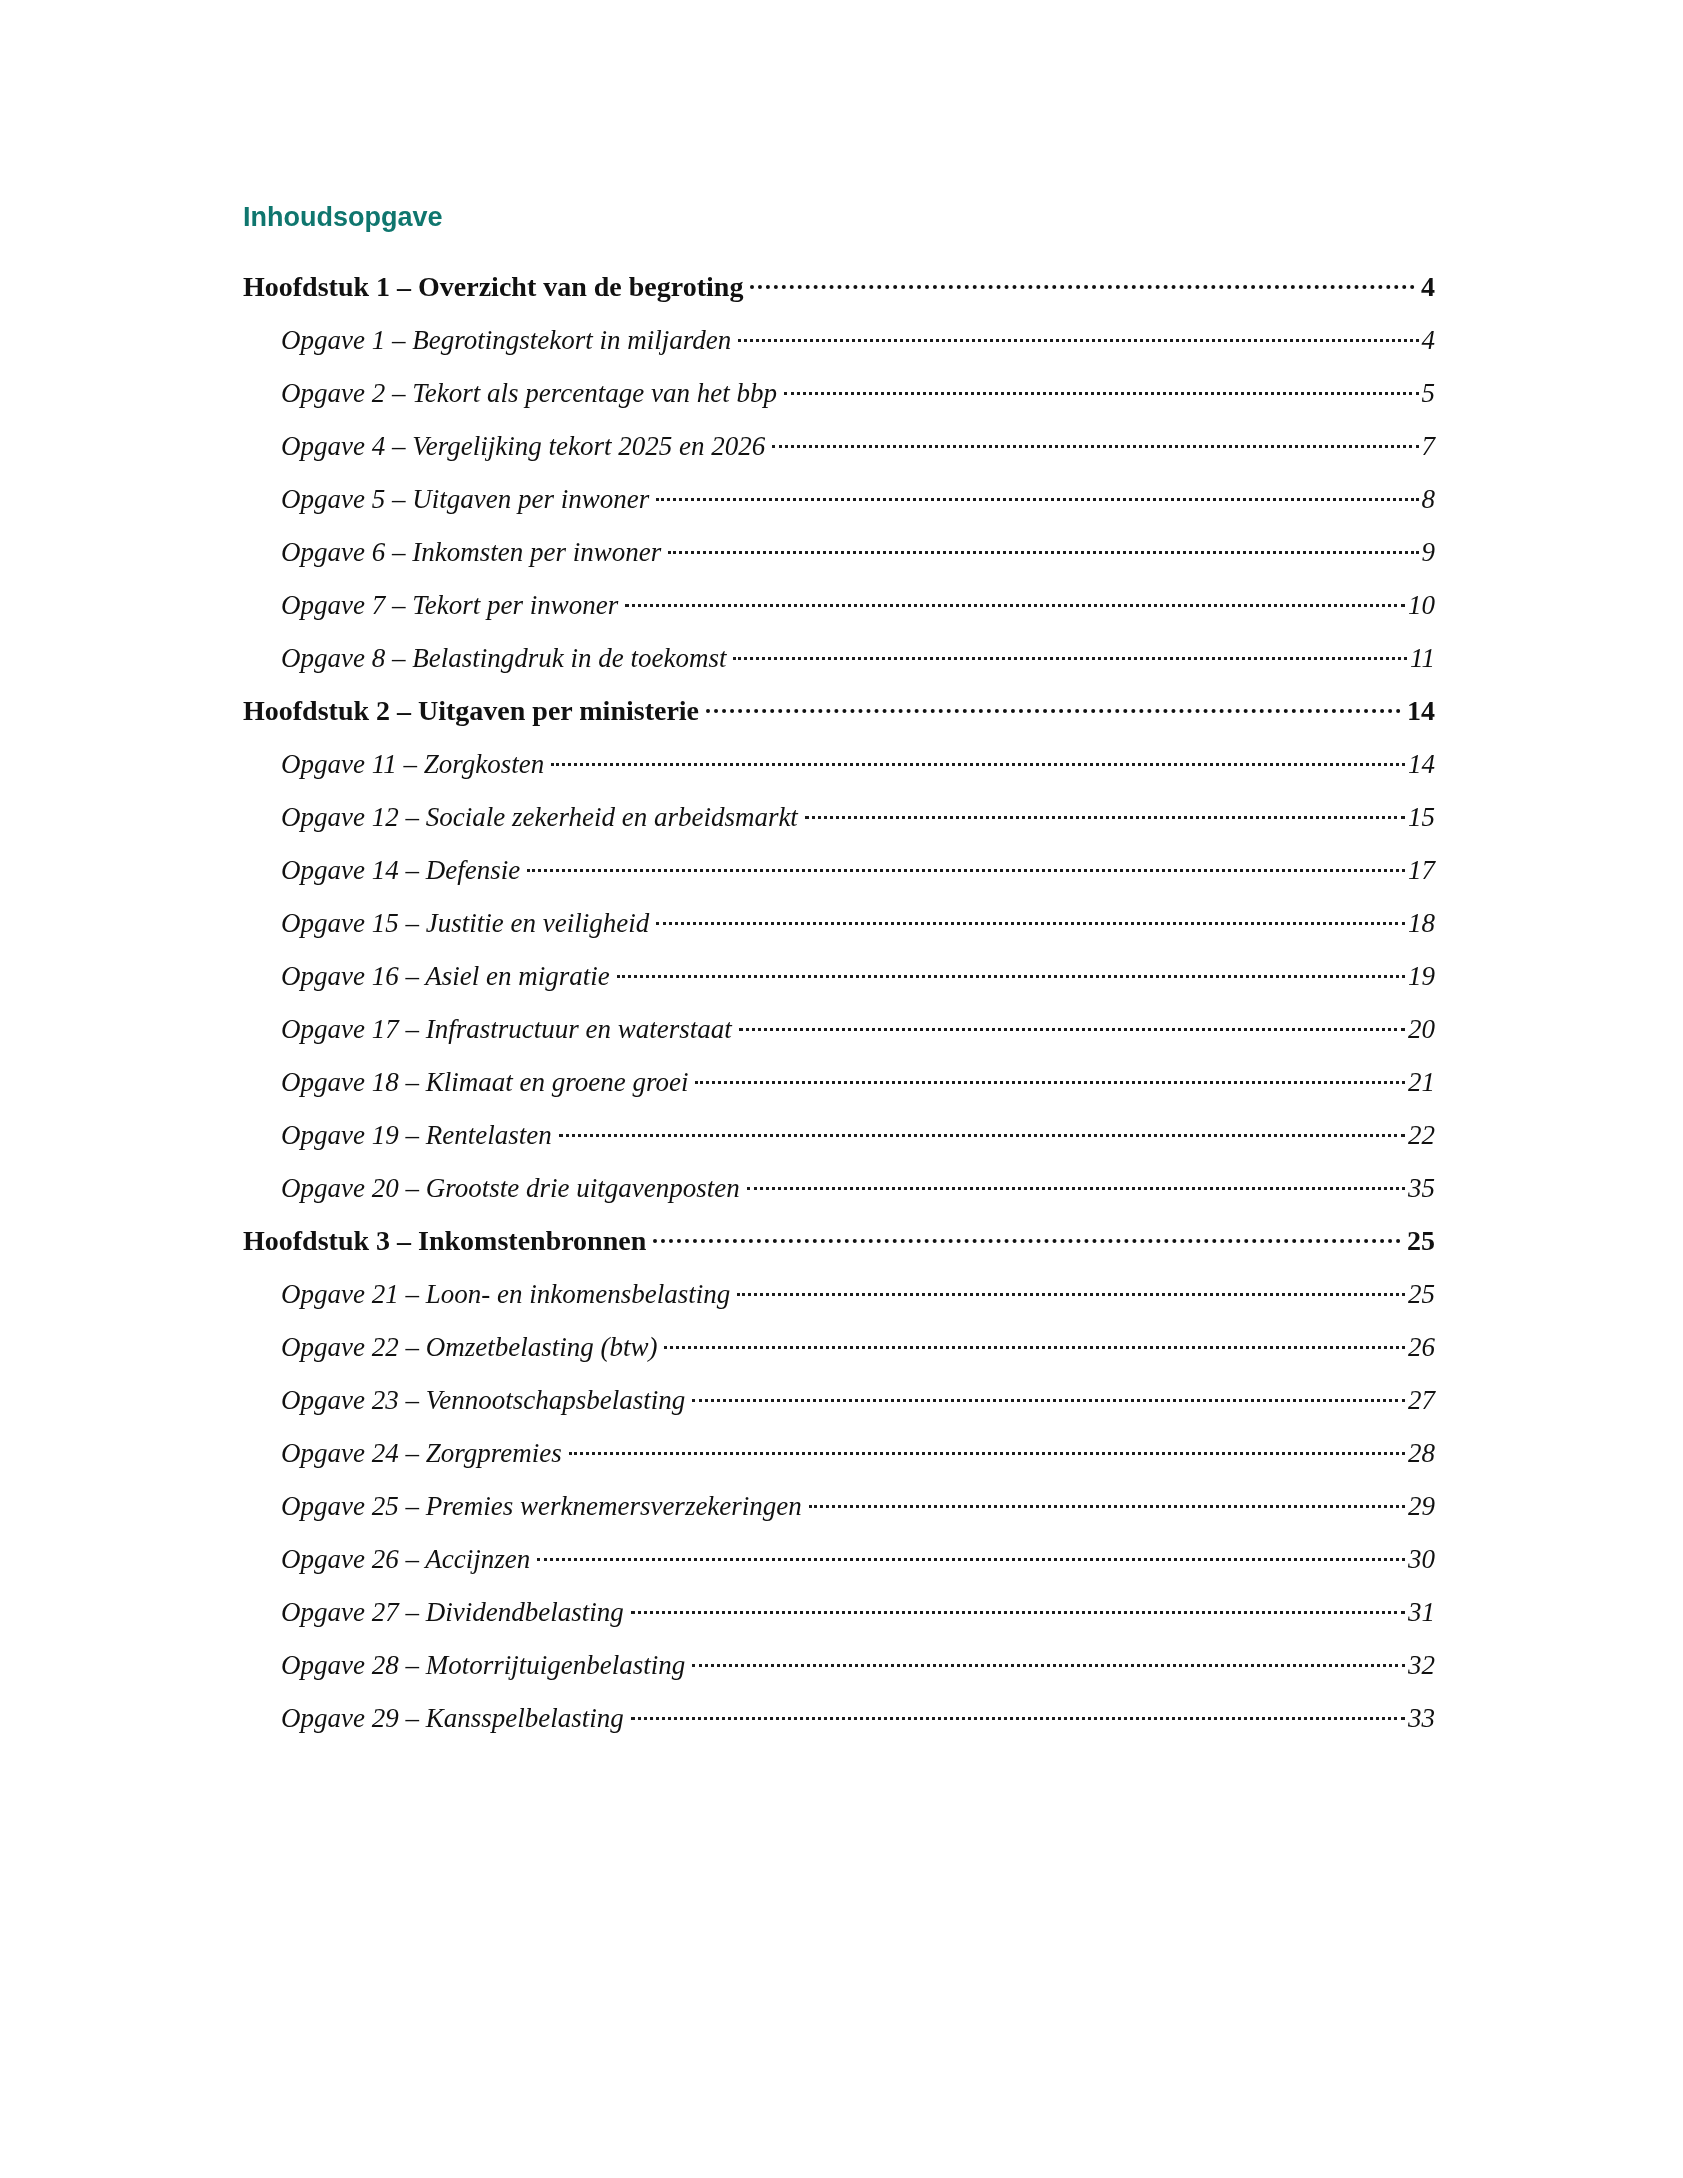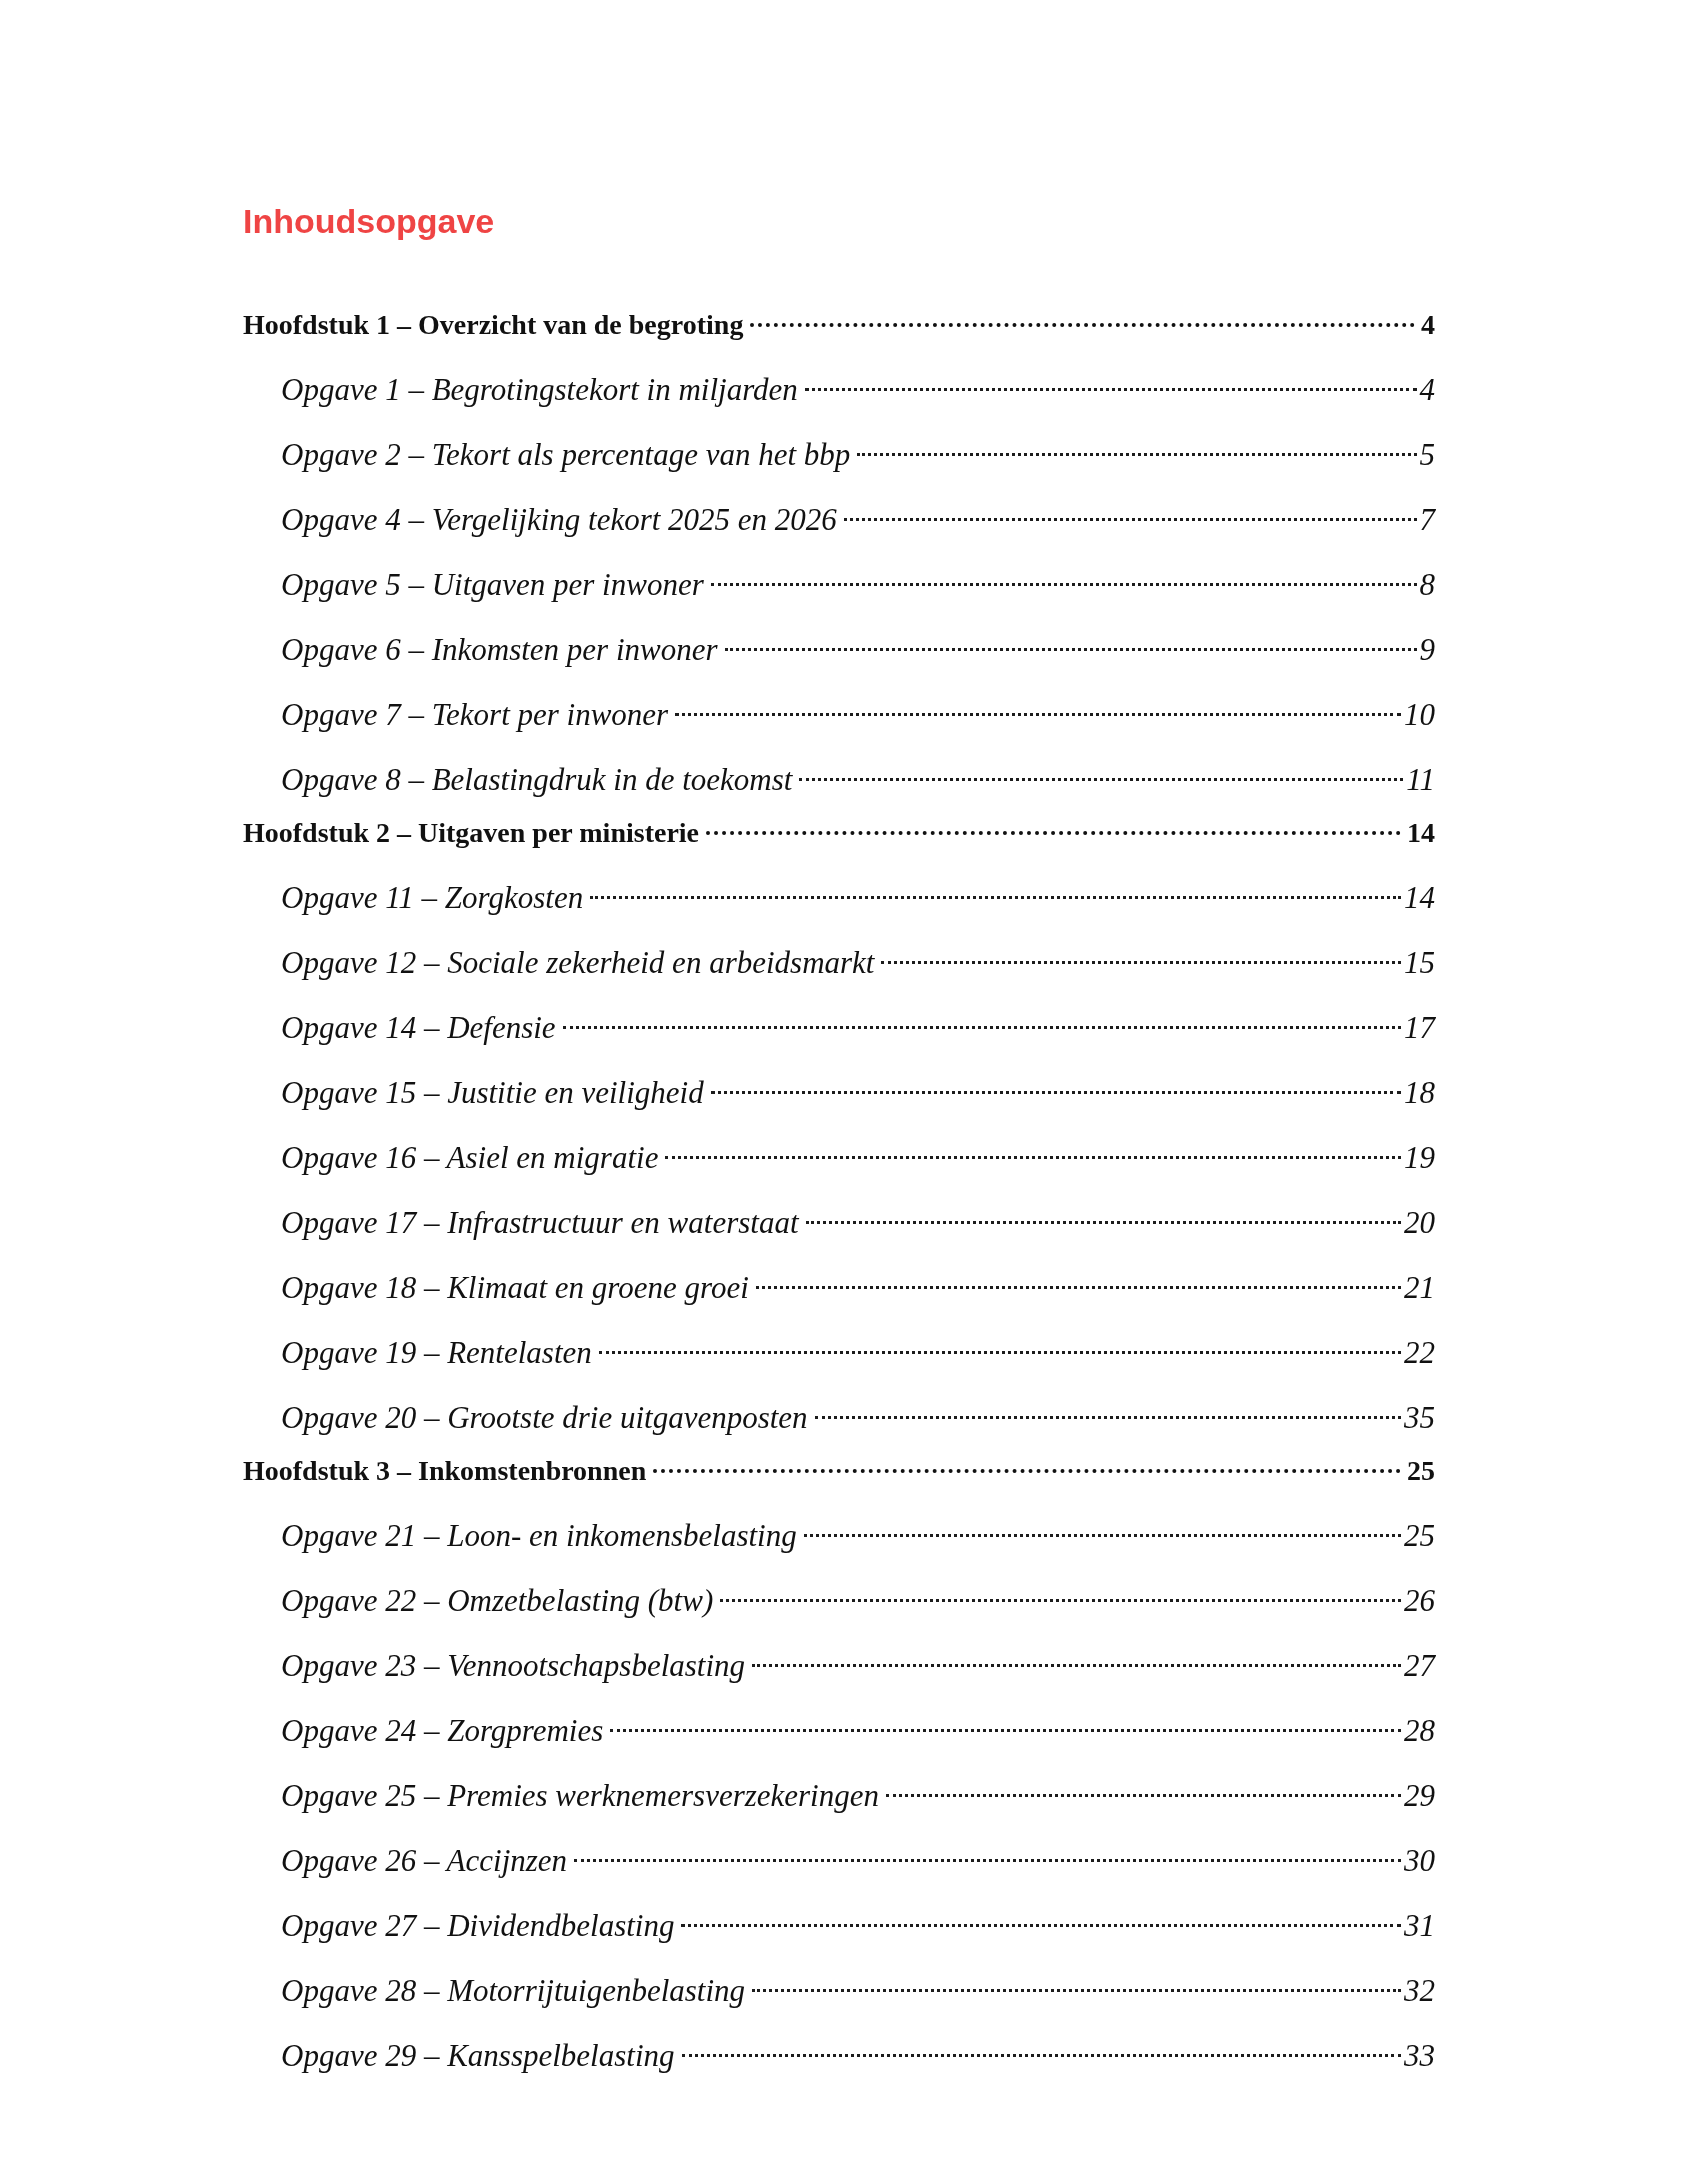--- a/index.html
+++ b/index.html
@@ -16,47 +16,46 @@
     overflow: hidden;
   }
   .page {
     box-sizing: border-box;
     width: 1683px;
     height: 2178px;
     padding: 203px 248px 0 243px;
   }
   .doc-title {
     font-family: "Liberation Sans", sans-serif;
-    font-size: 34px;
+    font-size: 27px;
     line-height: 1.1;
     font-weight: 700;
-    color: #ef4444;
-    margin: 0 0 58px 0;
+    color: #0f766e;
+    margin: 0 0 28px 0;
   }
   .toc {
     width: 100%;
   }
   .row {
     display: flex;
     align-items: center;
     height: 53px;
     box-sizing: border-box;
   }
   .row.chapter {
     font-weight: 700;
     font-size: 28px;
   }
   .toc > .row.chapter:first-child {
     margin-top: 0;
   }
   .row.item {
     font-style: italic;
-    font-size: 31px;
+    font-size: 27px;
     padding-left: 38px;
-    margin-top: 12px;
   }
   .label {
     white-space: nowrap;
     flex: 0 0 auto;
   }
   .leader {
     flex: 1 1 auto;
     min-width: 24px;
     margin-left: 7px;
     margin-right: 3px;

